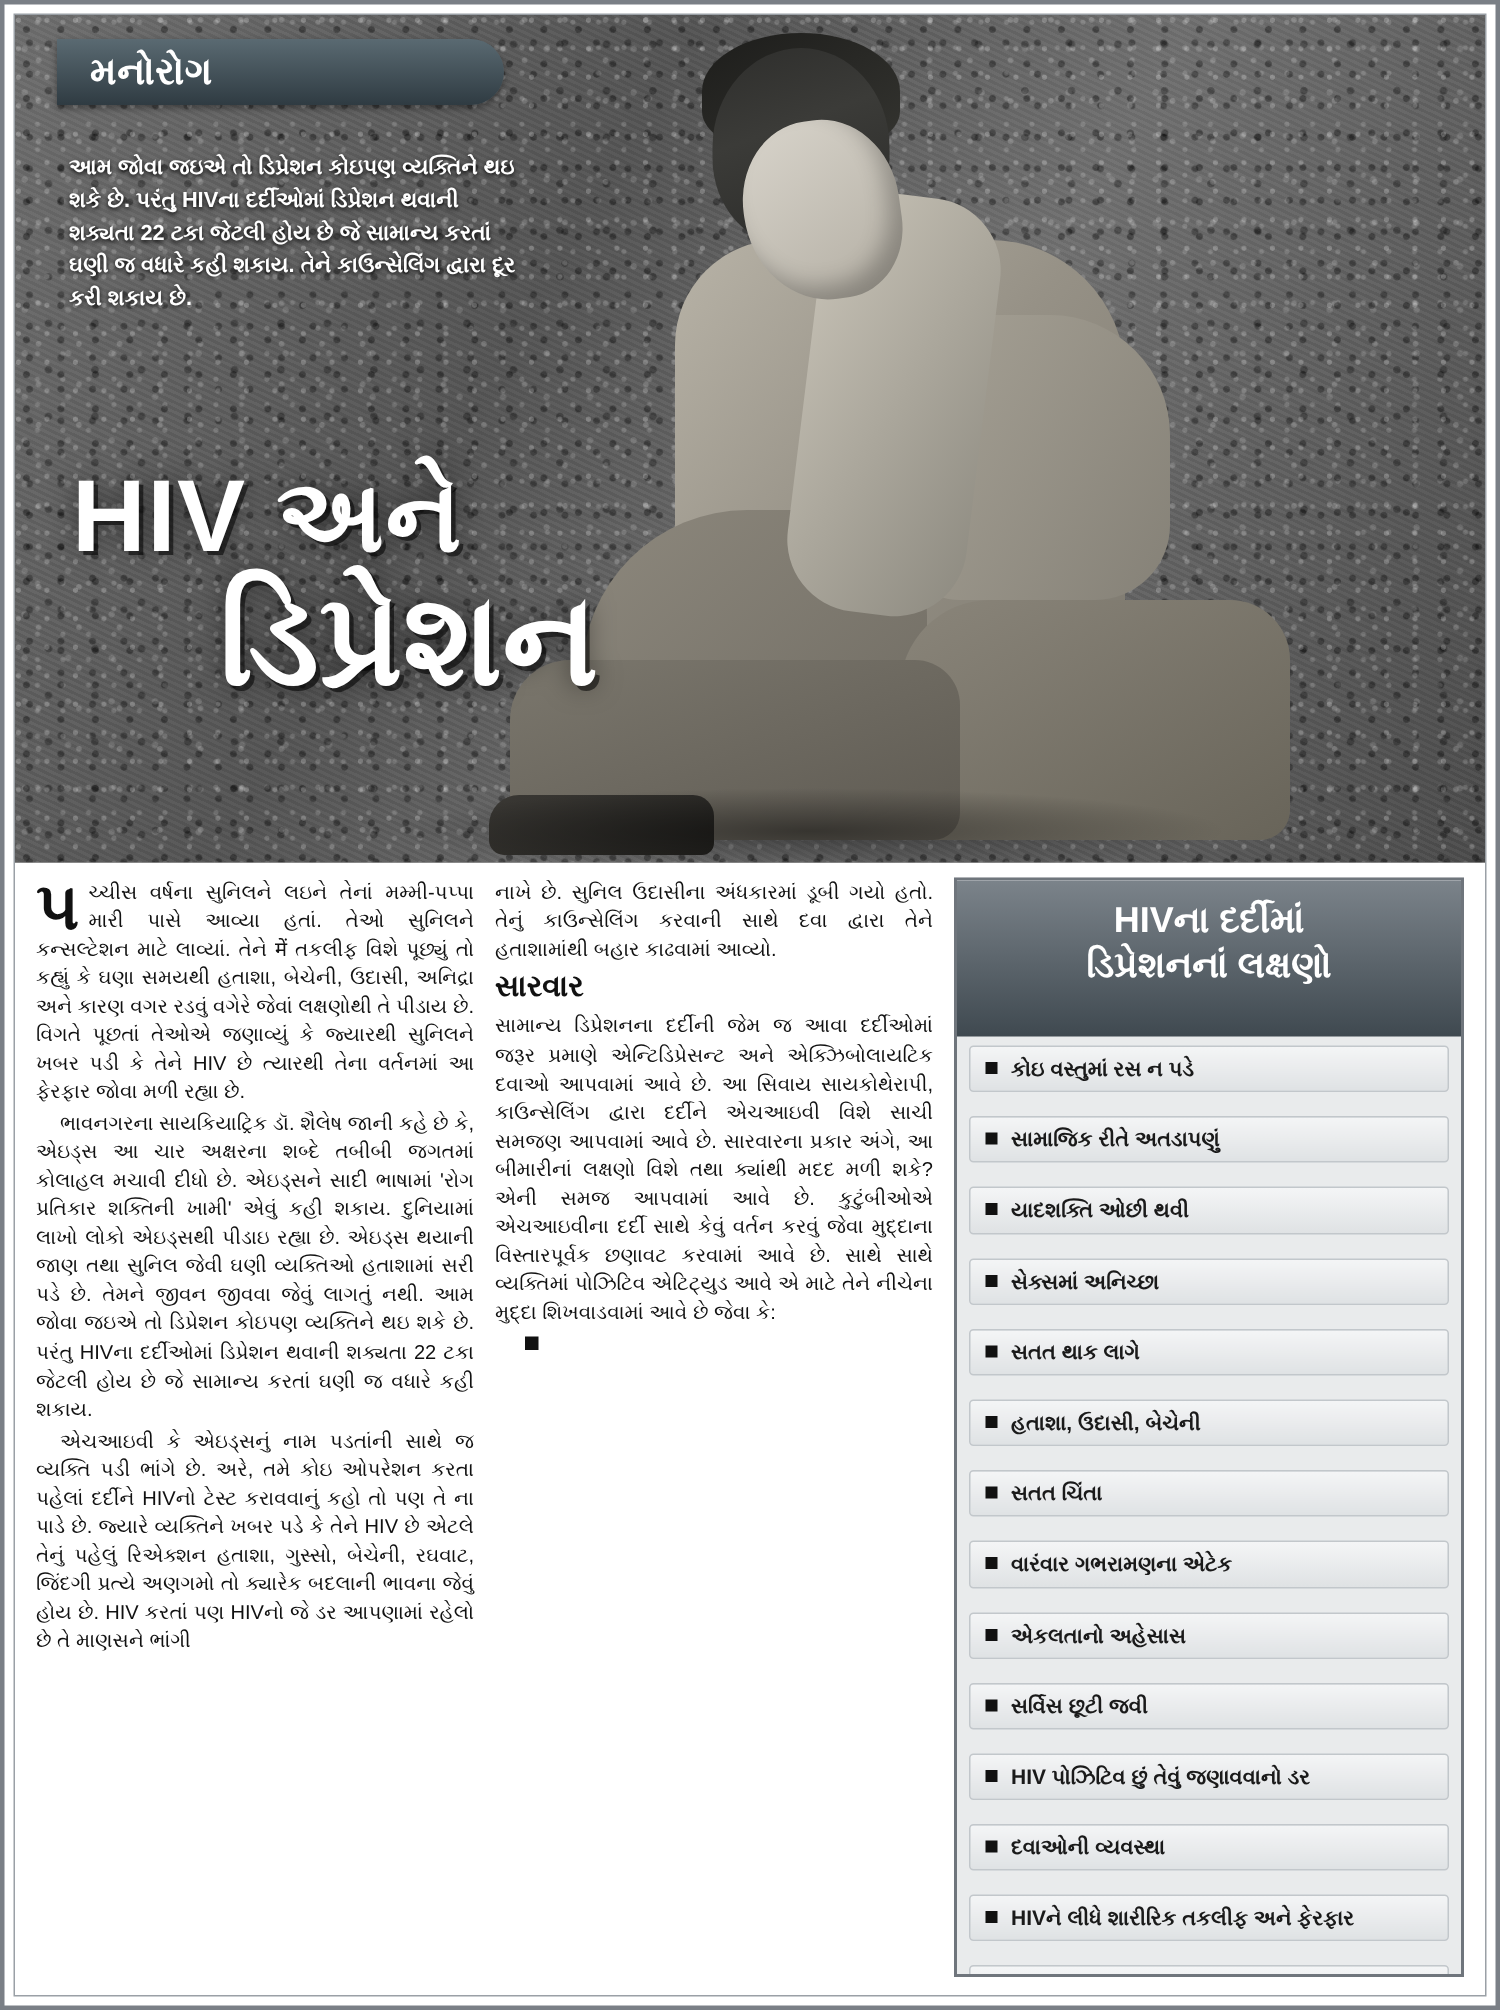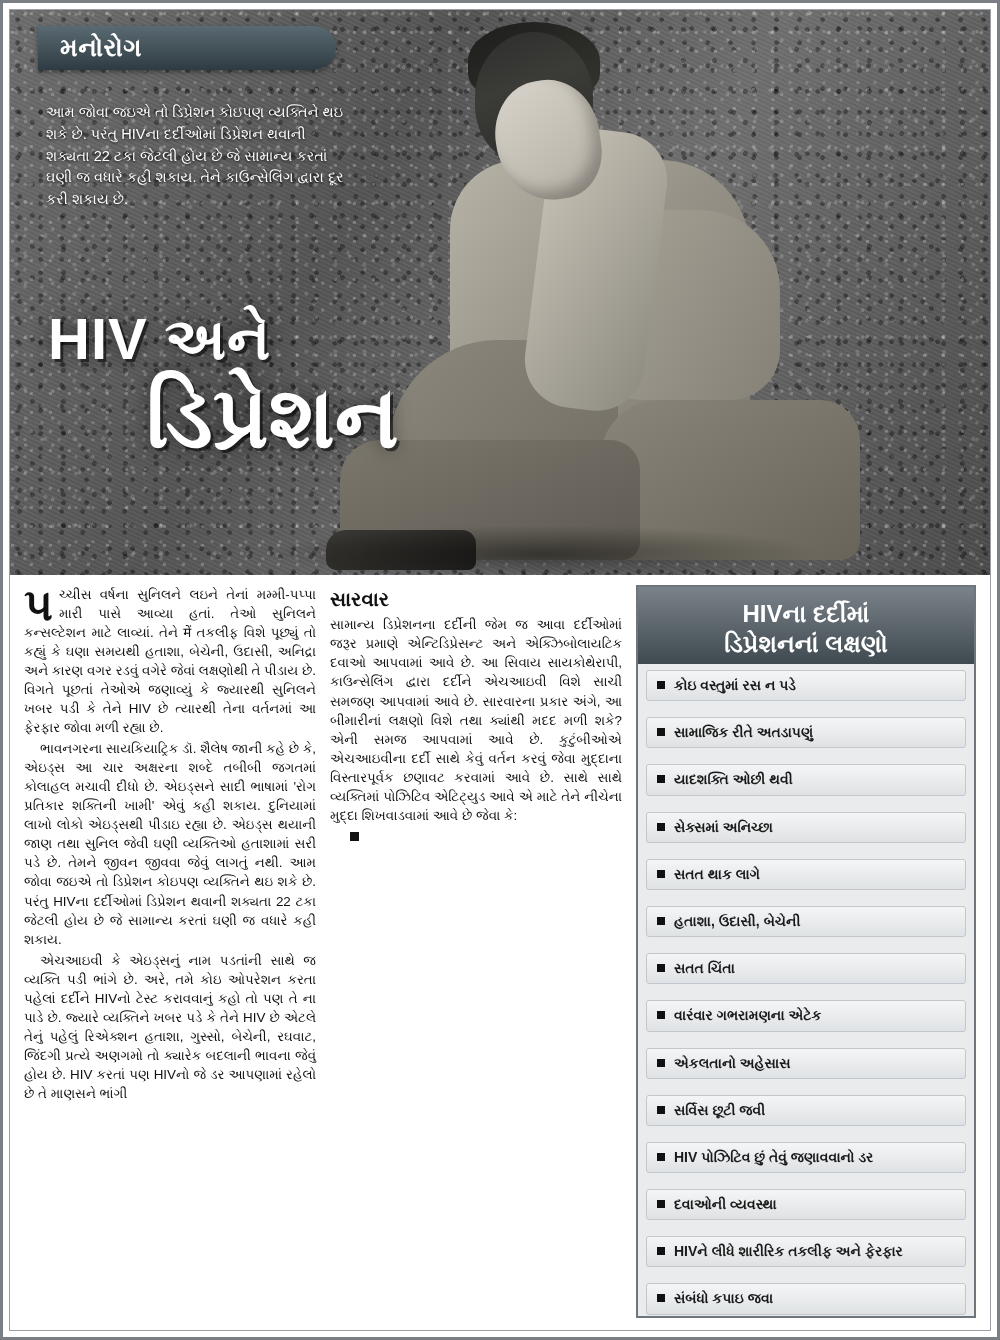--- a/index.html
+++ b/index.html
@@ -116,29 +116,29 @@
     border-radius:0 22px 22px 0;
     display:flex;align-items:center;
     padding:0 26px 0 22px;
     box-shadow:0 2px 5px rgba(0,0,0,.4);
   }
   .section-tag span{
     color:#fff;font-size:25px;font-weight:bold;letter-spacing:.5px;
   }
   .deck{
     position:absolute;left:36px;top:92px;width:300px;
-    color:#fff;font-size:14.5px;line-height:1.5;font-weight:normal;
+    color:#fff;font-size:14.5px;line-height:1.5;font-weight:bold;
     text-shadow:0 1px 3px rgba(0,0,0,.85);
   }
   .headline{
     position:absolute;left:38px;top:300px;width:520px;
     color:#fff;font-weight:bold;line-height:1.0;
     text-shadow:3px 3px 0 rgba(0,0,0,.55), 0 0 18px rgba(0,0,0,.5);
   }
-  .headline .l1{font-size:58px;display:block;letter-spacing:1px;}
+  .headline .l1{font-size:68px;display:block;letter-spacing:1px;}
   .headline .l2{font-size:86px;display:block;margin-left:98px;margin-top:6px;}
 
   
   .body-area{
     position:relative;
     height:calc(100% - 565px);
     display:flex;
     padding:10px 14px 12px 14px;
     box-sizing:border-box;
     gap:14px;
@@ -177,21 +177,21 @@
     border:2px solid #6f757c;
     background:#e9ebec;
     box-sizing:border-box;
     display:flex;flex-direction:column;
     overflow:hidden;
   }
   .sb-head{
     background:linear-gradient(180deg,#7b838a,#3f4950);
     color:#fff;
     text-align:center;
-    padding:12px 8px 5px;
+    padding:12px 8px 32px;
     font-size:24px;font-weight:bold;line-height:1.25;
   }
   .sb-list{padding:6px 8px 8px 8px;}
   .sb-item{
     display:flex;align-items:flex-start;gap:9px;
     background:linear-gradient(180deg,#f4f5f6,#dfe2e4);
     border:1px solid #c2c7cb;
     border-radius:3px;
     margin-bottom:16px;
     padding:5px 8px 6px 10px;
@@ -241,20 +241,21 @@
 
     <div class="body-area">
 
       <div class="col">
         <p class="first"><span class="dropcap">૫</span><span>ચ્ચીસ વર્ષના સુનિલને લઇને તેનાં મમ્મી-પપ્પા મારી પાસે આવ્યા હતાં. તેઓ સુનિલને કન્સલ્ટેશન માટે લાવ્યાં. તેને में તકલીફ વિશે પૂછ્યું તો કહ્યું કે ઘણા સમયથી હતાશા, બેચેની, ઉદાસી, અનિદ્રા અને કારણ વગર રડવું વગેરે જેવાં લક્ષણોથી તે પીડાય છે. વિગતે પૂછતાં તેઓએ જણાવ્યું કે જ્યારથી સુનિલને ખબર પડી કે તેને HIV છે ત્યારથી તેના વર્તનમાં આ ફેરફાર જોવા મળી રહ્યા છે.</span></p>
         <p>ભાવનગરના સાયકિયાટ્રિક ડૉ. શૈલેષ જાની કહે છે કે, એઇડ્સ આ ચાર અક્ષરના શબ્દે તબીબી જગતમાં કોલાહલ મચાવી દીધો છે. એઇડ્સને સાદી ભાષામાં 'રોગ પ્રતિકાર શક્તિની ખામી' એવું કહી શકાય. દુનિયામાં લાખો લોકો એઇડ્સથી પીડાઇ રહ્યા છે. એઇડ્સ થયાની જાણ તથા સુનિલ જેવી ઘણી વ્યક્તિઓ હતાશામાં સરી પડે છે. તેમને જીવન જીવવા જેવું લાગતું નથી. આમ જોવા જઇએ તો ડિપ્રેશન કોઇપણ વ્યક્તિને થઇ શકે છે. પરંતુ HIVના દર્દીઓમાં ડિપ્રેશન થવાની શક્યતા 22 ટકા જેટલી હોય છે જે સામાન્ય કરતાં ઘણી જ વધારે કહી શકાય.</p>
         <p>એચઆઇવી કે એઇડ્સનું નામ પડતાંની સાથે જ વ્યક્તિ પડી ભાંગે છે. અરે, તમે કોઇ ઓપરેશન કરતા પહેલાં દર્દીને HIVનો ટેસ્ટ કરાવવાનું કહો તો પણ તે ના પાડે છે. જ્યારે વ્યક્તિને ખબર પડે કે તેને HIV છે એટલે તેનું પહેલું રિએક્શન હતાશા, ગુસ્સો, બેચેની, રઘવાટ, જિંદગી પ્રત્યે અણગમો તો ક્યારેક બદલાની ભાવના જેવું હોય છે. HIV કરતાં પણ HIVનો જે ડર આપણામાં રહેલો છે તે માણસને ભાંગી</p>
       </div>
 
       <div class="col">
+        <p class="first">નાખે છે. સુનિલ ઉદાસીના અંધકારમાં ડૂબી ગયો હતો. તેનું કાઉન્સેલિંગ કરવાની સાથે દવા દ્વારા તેને હતાશામાંથી બહાર કાઢવામાં આવ્યો.</p>
         <div class="subhead">સારવાર</div>
         <p class="first">સામાન્ય ડિપ્રેશનના દર્દીની જેમ જ આવા દર્દીઓમાં જરૂર પ્રમાણે એન્ટિડિપ્રેસન્ટ અને એક્ઝિબોલાયટિક દવાઓ આપવામાં આવે છે. આ સિવાય સાયકોથેરાપી, કાઉન્સેલિંગ દ્વારા દર્દીને એચઆઇવી વિશે સાચી સમજણ આપવામાં આવે છે. સારવારના પ્રકાર અંગે, આ બીમારીનાં લક્ષણો વિશે તથા ક્યાંથી મદદ મળી શકે? એની સમજ આપવામાં આવે છે. કુટુંબીઓએ એચઆઇવીના દર્દી સાથે કેવું વર્તન કરવું જેવા મુદ્દાના વિસ્તારપૂર્વક છણાવટ કરવામાં આવે છે. સાથે સાથે વ્યક્તિમાં પોઝિટિવ એટિટ્યુડ આવે એ માટે તેને નીચેના મુદ્દા શિખવાડવામાં આવે છે જેવા કે:</p>
         <p><span class="endmark"></span></p>
       </div>
 
       <div class="sidebar">
         <div class="sb-head">
           <div>HIVના દર્દીમાં</div>
           <div>ડિપ્રેશનનાં લક્ષણો</div>
         </div>

